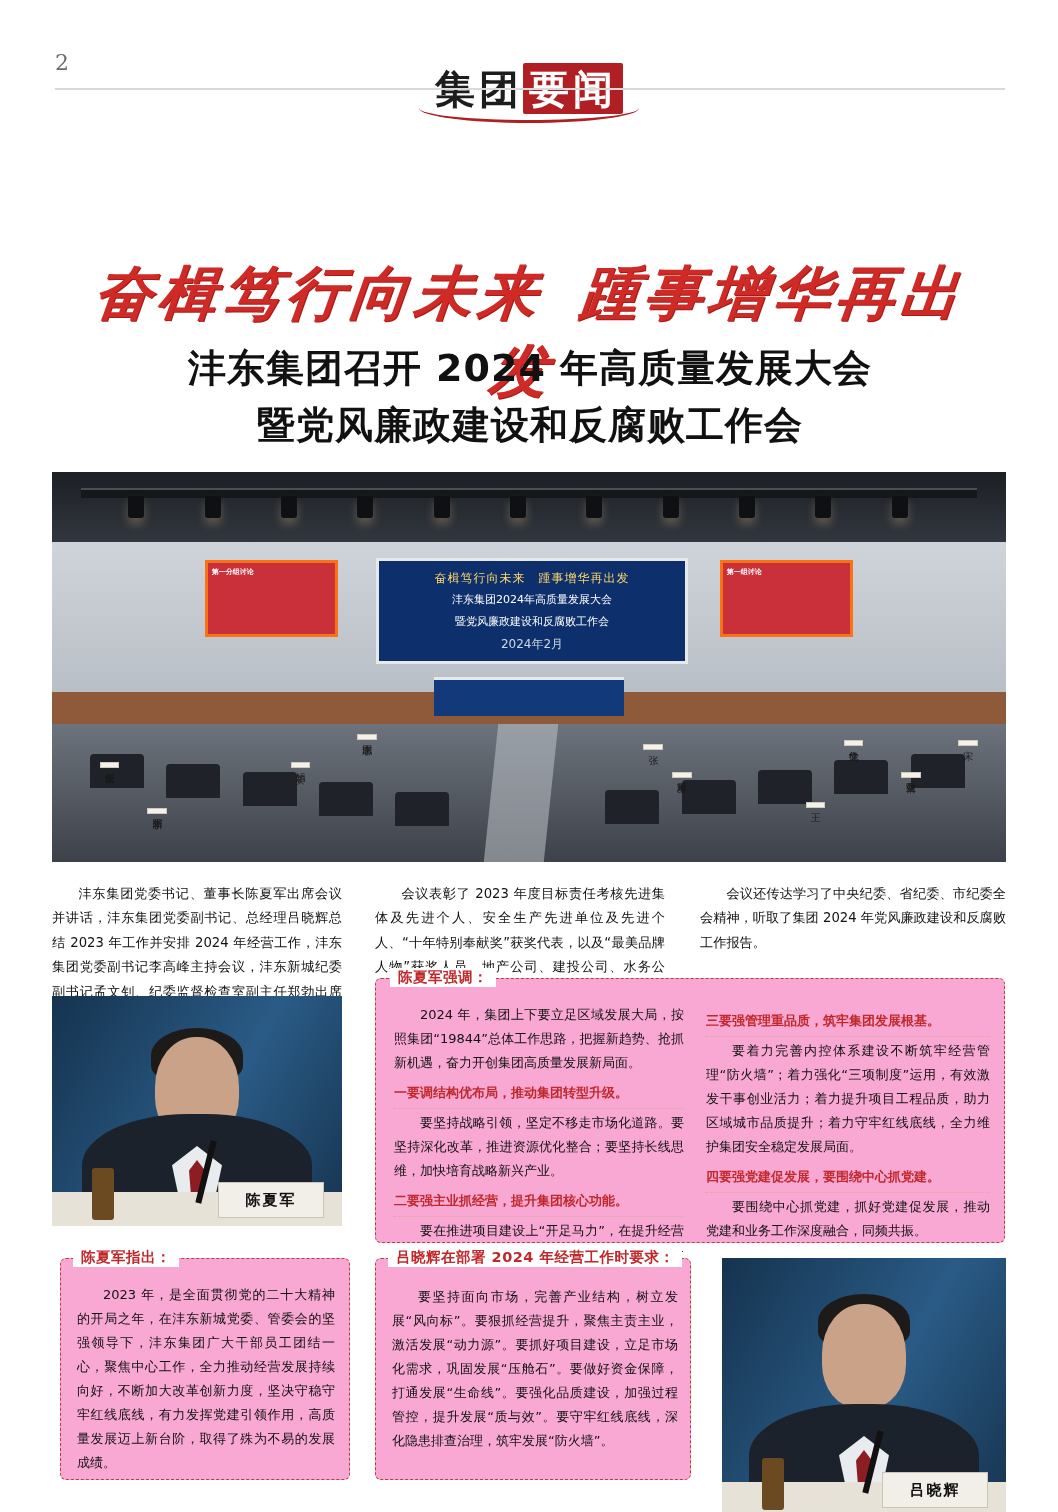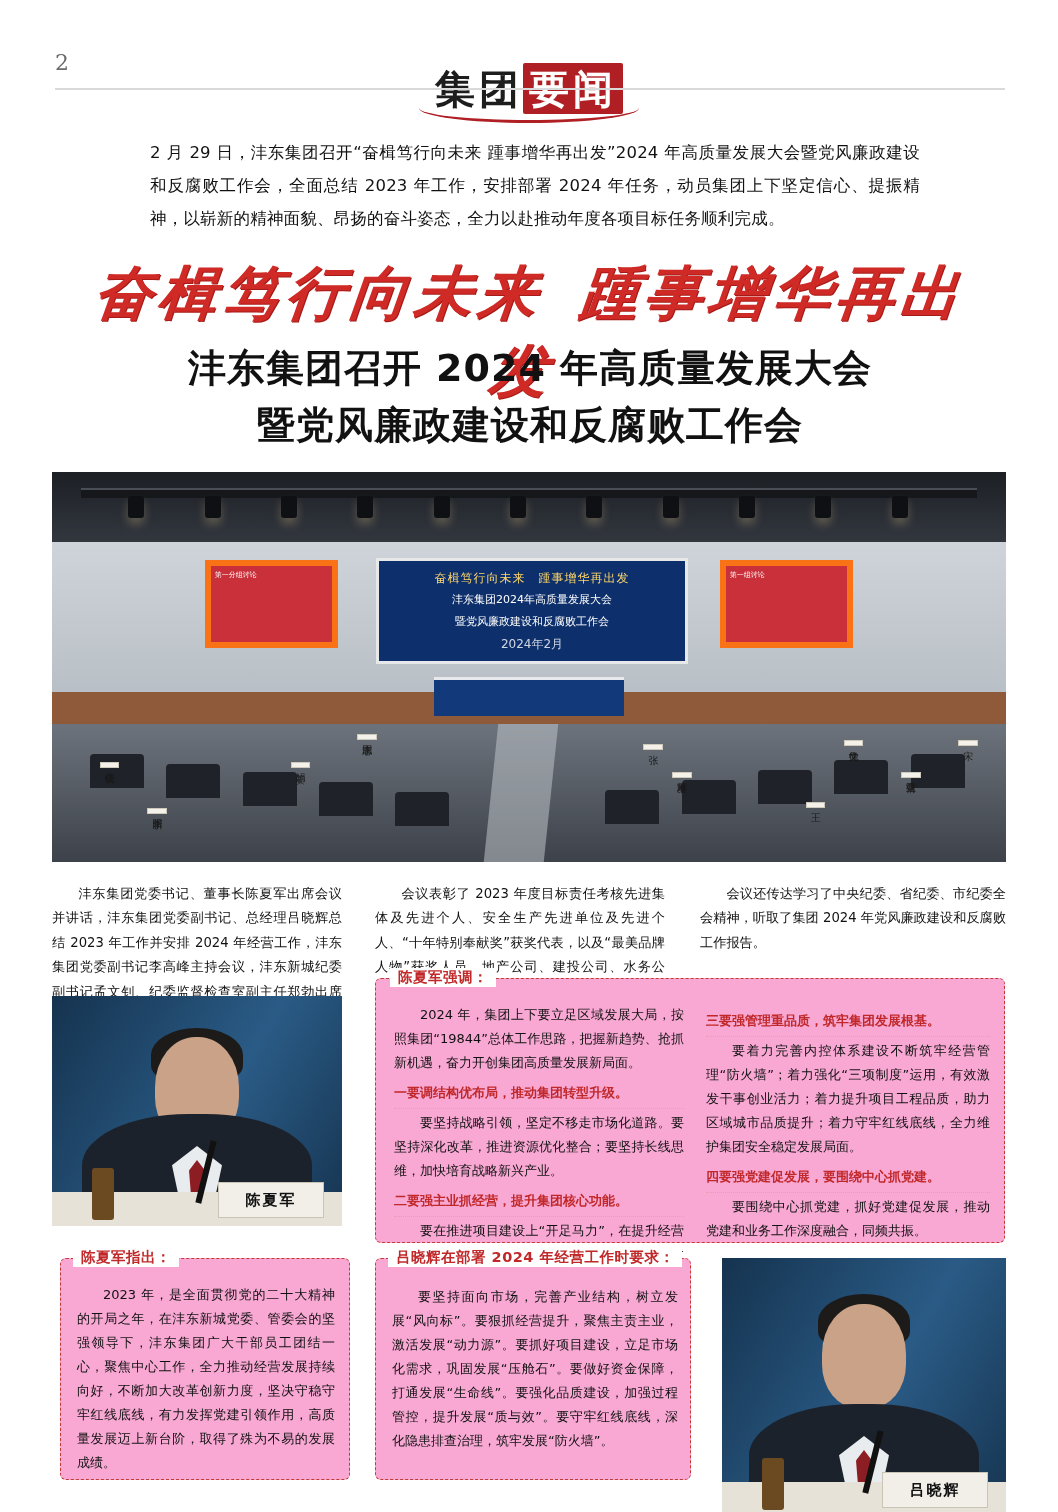--- a/index.html
+++ b/index.html
@@ -65,23 +65,24 @@
   .hero .truss{position:absolute;top:16px;left:3%;width:94%;height:8px;background:#15171b;border-top:2px solid #4a4f57;}
   .hero .lamp{position:absolute;top:24px;width:16px;height:22px;background:#0e1013;border-radius:3px;box-shadow:0 6px 10px rgba(255,220,150,.25);}
   .hero .wall{position:absolute;left:0;top:70px;width:100%;height:150px;background:linear-gradient(#cfd4da,#b9bfc6);}
   .hero .screen-main{
     position:absolute;left:34%;top:86px;width:32%;height:100px;background:#0d2f6b;
     border:3px solid #e6e8ea;color:#fff;display:flex;flex-direction:column;
     align-items:center;justify-content:center;gap:5px;font-size:11px;line-height:1.5;
   }
   .hero .screen-main .l1{color:#ffd76a;font-size:12px;letter-spacing:1px;}
   .hero .screen-side{
-    position:absolute;top:88px;width:14%;height:88px;background:#c9303a;
-    border:6px solid #f97316;color:#fff;font-size:7px;line-height:1.45;padding:4px;box-sizing:border-box;
+    position:absolute;top:88px;width:14%;height:77px;background:#c9303a;
+    border:3px solid #f97316;color:#fff;font-size:7px;line-height:1.45;padding:4px;box-sizing:border-box;
     overflow:hidden;
+    font-weight:bold;
   }
   .hero .screen-side.left{left:16%;}
   .hero .screen-side.right{right:16%;}
   .hero .stage{position:absolute;left:0;top:220px;width:100%;height:40px;background:#8e5a3a;}
   .hero .table{position:absolute;left:40%;top:205px;width:20%;height:36px;background:#123a7a;border-top:3px solid #e7e9ec;}
   .hero .floor{position:absolute;left:0;top:252px;width:100%;height:138px;background:linear-gradient(#6d737c,#3d424a);}
   .hero .seat{position:absolute;width:54px;height:34px;background:#1f2329;border-radius:4px 4px 0 0;}
   .hero .nametag{
     position:absolute;background:#f3f1ea;color:#1a1a1a;font-size:10px;
     padding:2px 3px;border:1px solid #cfc9bb;writing-mode:vertical-rl;line-height:1.15;
@@ -155,21 +156,20 @@
 
   <div class="masthead">
     <div class="masthead-title">
       <span class="dark">集团</span><span class="red">要闻</span>
     </div>
     <div class="masthead-swash"></div>
   </div>
   <div class="page-number">2</div>
   <div class="masthead-rule"></div>
 
-  <div class="lead">2 月 29 日，沣东集团召开“奋楫笃行向未来 踵事增华再出发”2024 年高质量发展大会暨党风廉政建设和反腐败工作会，全面总结 2023 年工作，安排部署 2024 年任务，动员集团上下坚定信心、提振精神，以崭新的精神面貌、昂扬的奋斗姿态，全力以赴推动年度各项目标任务顺利完成。</div>
 
   <div class="calli">
     <span>奋楫笃行向未来</span><span class="gap"></span><span>踵事增华再出发</span>
   </div>
 
   <div class="headline">
     <span>沣东集团召开 2024 年高质量发展大会</span><br>
     <span>暨党风廉政建设和反腐败工作会</span>
   </div>
 

